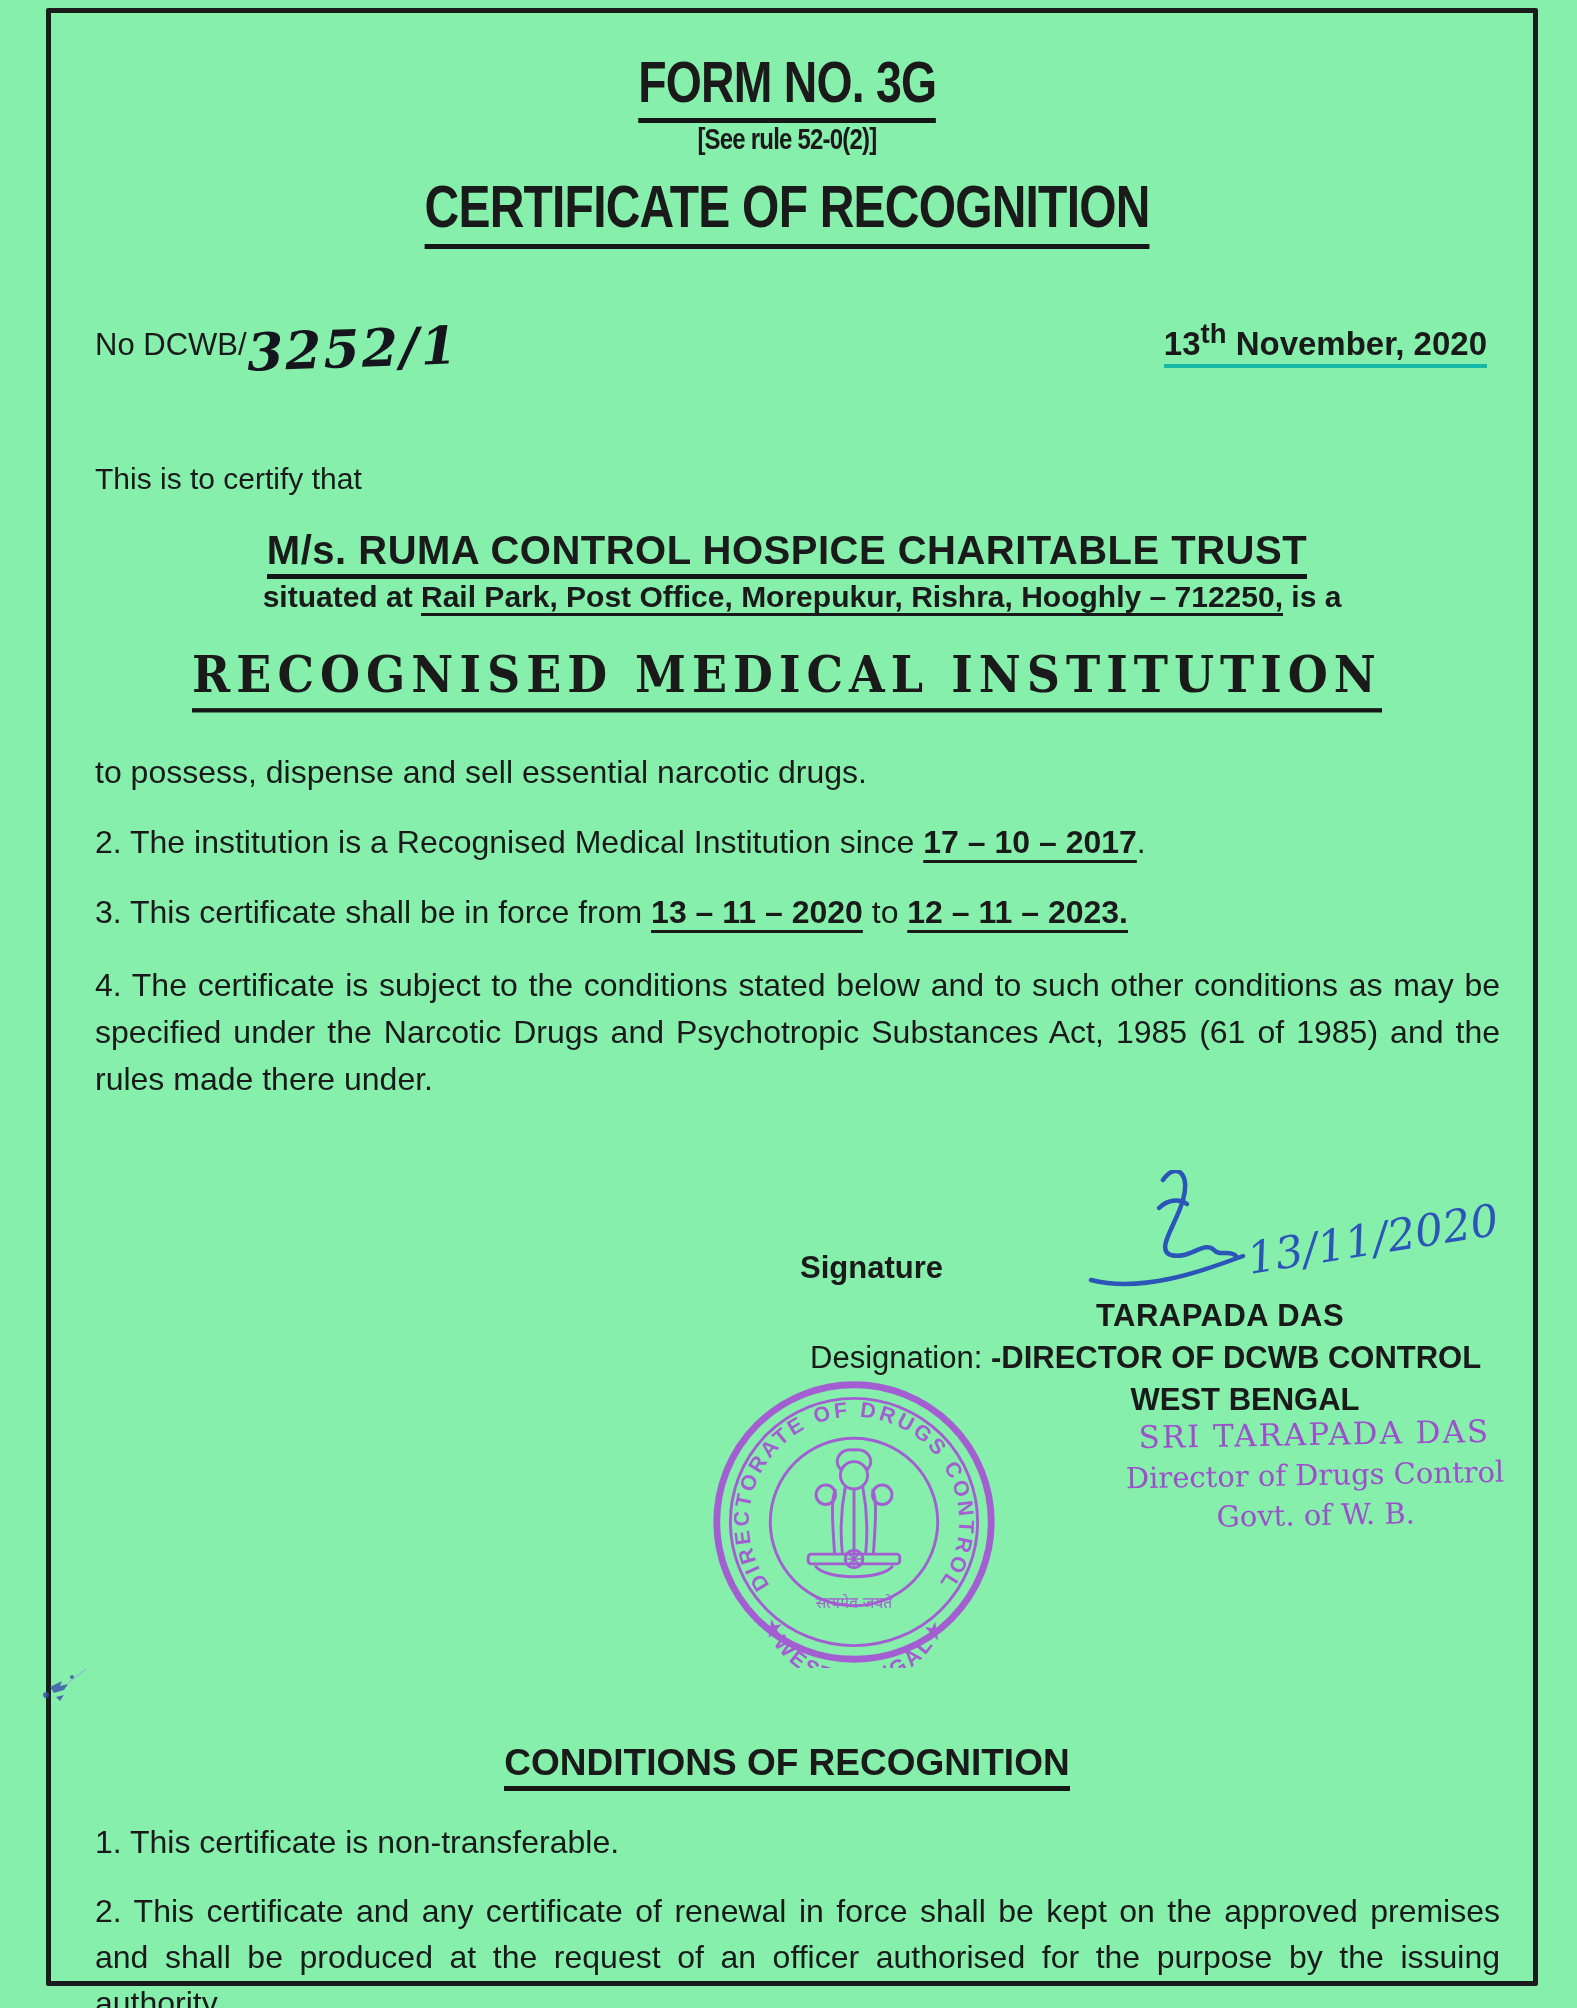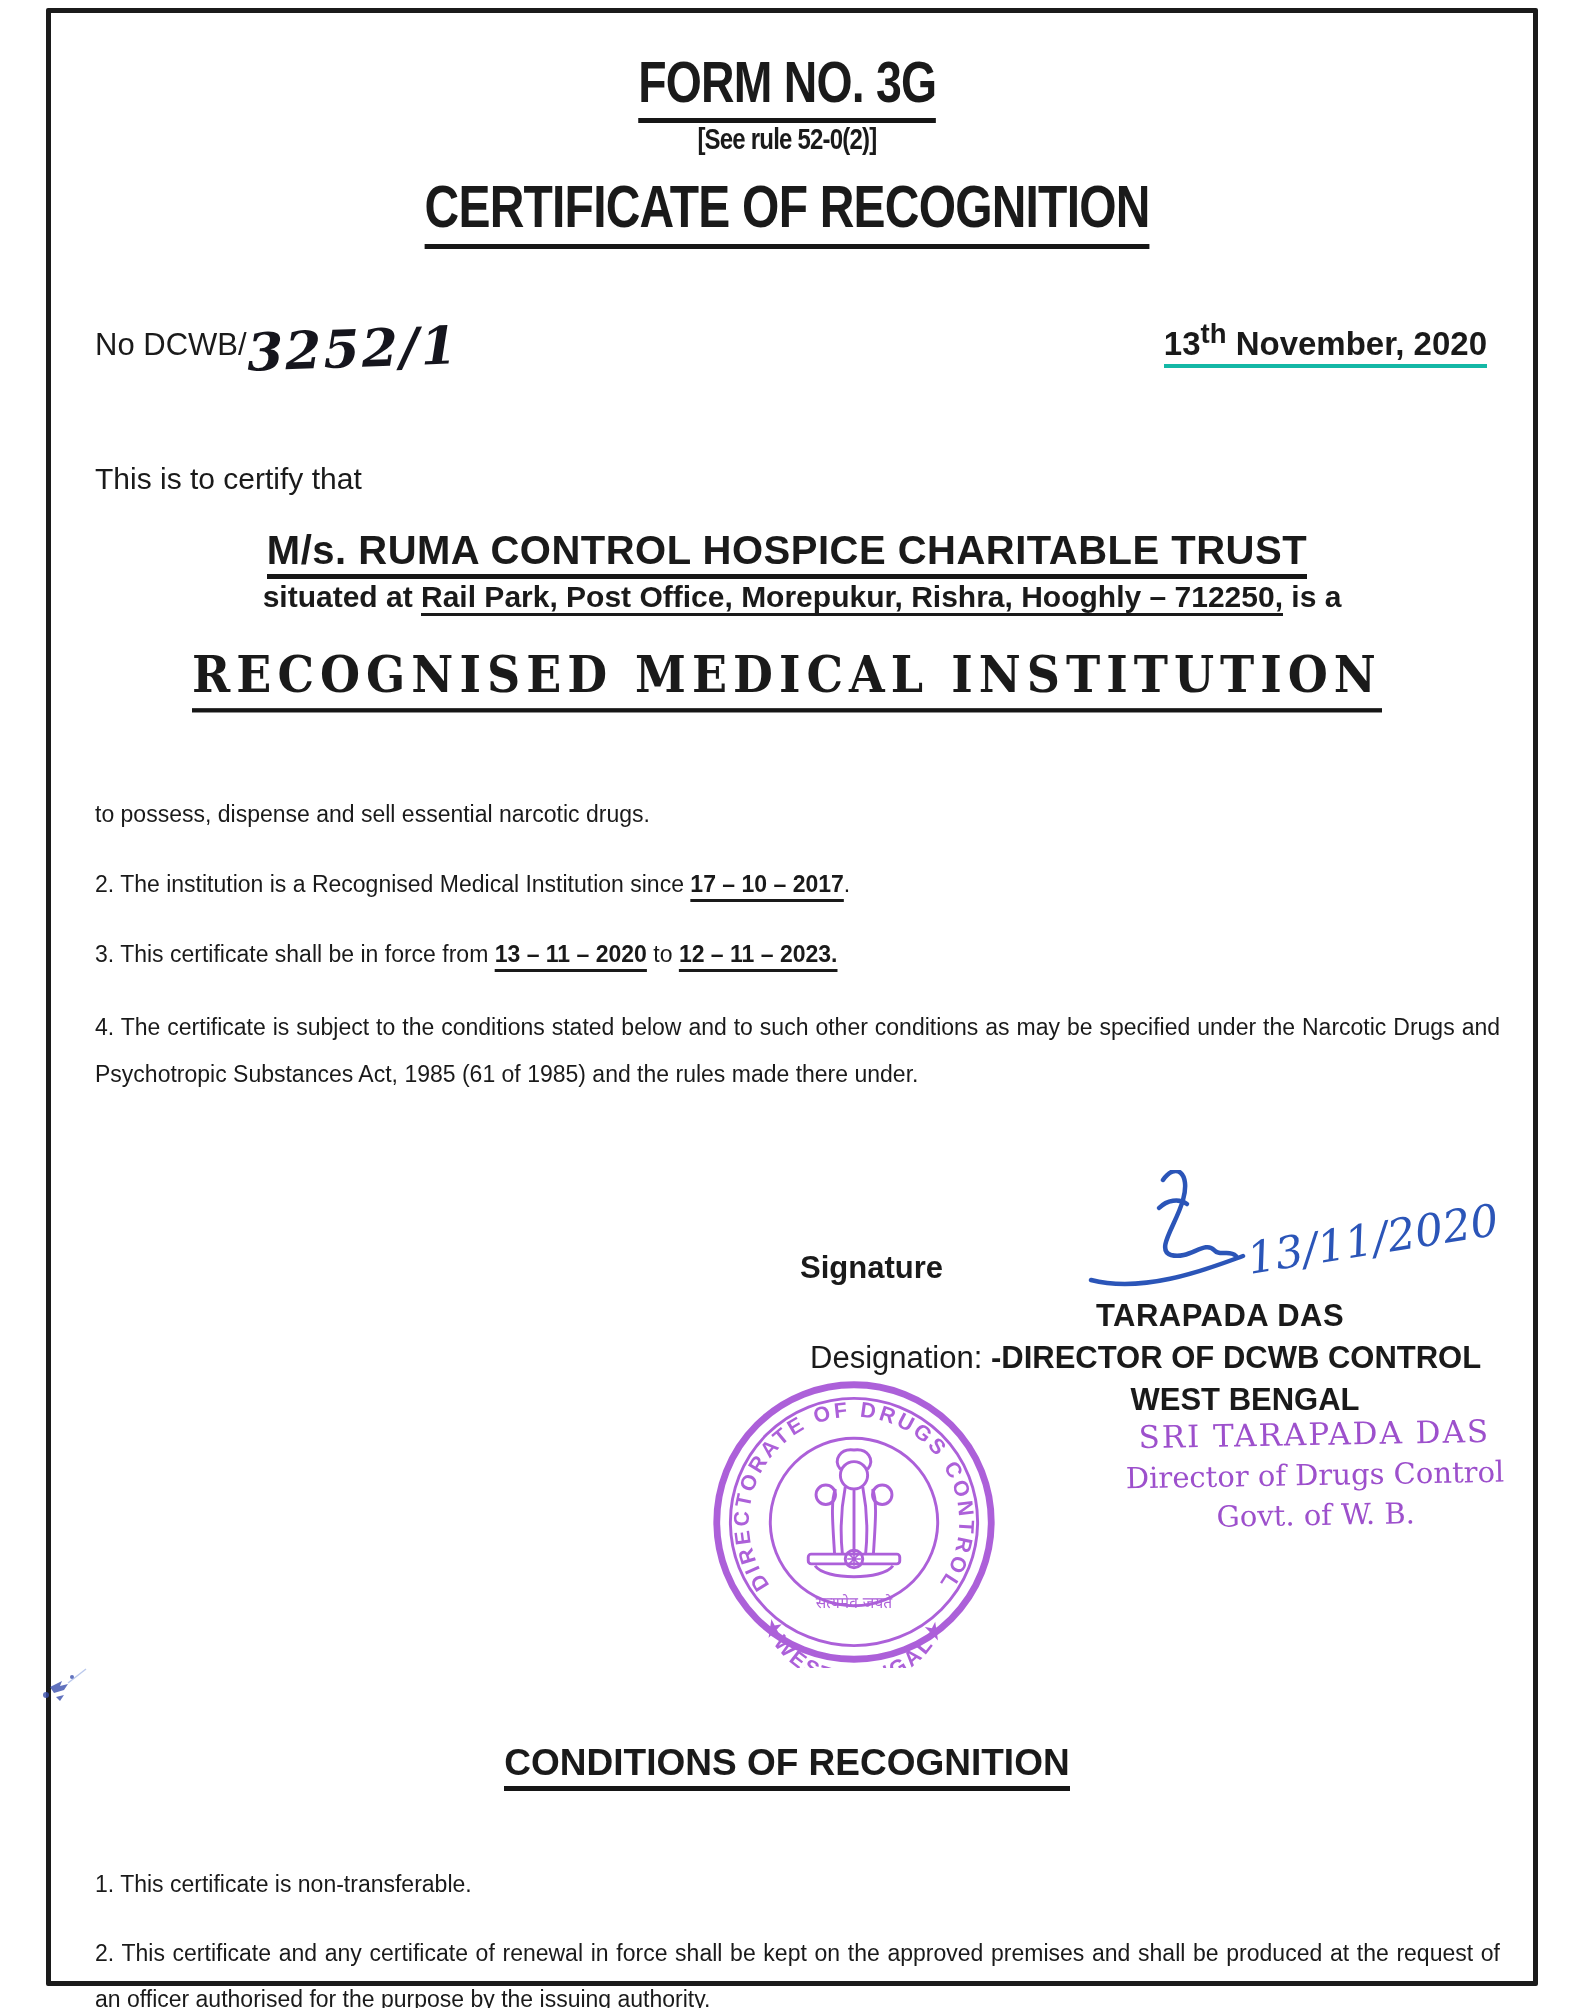--- a/index.html
+++ b/index.html
@@ -1,18 +1,18 @@
 <!DOCTYPE html>
 <html><head>
 <meta charset="utf-8">
 <style>
   html,body{margin:0;padding:0;background:#e8e6e0;}
   .page{
     position:relative;width:1577px;height:2008px;margin:0 auto;
-    background:#ffffff;overflow:hidden;
+    background:#86efac;overflow:hidden;
     font-family:"Liberation Sans", sans-serif;color:#1a1a1a;
   }
   .frame{
     position:absolute;left:46px;top:8px;width:1482px;height:1968px;
     border:5px solid #1b1b1b;border-radius:2px;pointer-events:none;
   }
   .condensed{
     display:inline-block;transform:scaleX(0.80);transform-origin:50% 50%;
     font-weight:bold;letter-spacing:-1px;
   }
@@ -32,21 +32,21 @@
   .certify-intro{position:absolute;top:462px;left:95px;font-size:30px;}
   .org-line{position:absolute;top:528px;left:46px;width:1482px;text-align:center;
     font-size:40px;font-weight:bold;letter-spacing:0.5px;}
   .org-line .inner{border-bottom:5px solid #161616;padding-bottom:2px;}
   .situated-line{position:absolute;top:580px;left:46px;width:1482px;text-align:center;
     font-size:30px;font-weight:bold;margin-left:15px;}
   .situated-line .addr{text-decoration:underline;text-decoration-thickness:3px;text-underline-offset:6px;}
   .rmi-title{position:absolute;top:648px;left:46px;width:1482px;text-align:center;
     font-family:"DejaVu Serif", serif;font-weight:bold;font-size:46px;letter-spacing:6px;}
   .rmi-title .inner{display:inline-block;transform:scaleY(1.08);border-bottom:4px solid #161616;padding-bottom:4px;}
-  .body-text{position:absolute;left:95px;width:1405px;font-size:23px;line-height:40px;margin-top:42px;}
+  .body-text{position:absolute;left:95px;width:1405px;font-size:32px;line-height:40px;}
   .clause-1{top:752px;}
   .clause-2{top:822px;}
   .clause-3{top:892px;}
   .clause-4{top:962px;text-align:justify;line-height:47px;}
   .bold-u{font-weight:bold;text-decoration:underline;text-decoration-thickness:3px;text-underline-offset:7px;}
   .sig-label{position:absolute;top:1250px;left:800px;font-size:31px;font-weight:bold;}
   .sig-art{position:absolute;top:1170px;left:1075px;width:440px;height:140px;}
   .signatory{position:absolute;top:1298px;left:985px;width:470px;text-align:center;
     font-size:31px;font-weight:bold;letter-spacing:0.5px;}
   .desig-line{position:absolute;top:1340px;left:810px;width:710px;font-size:31px;}

